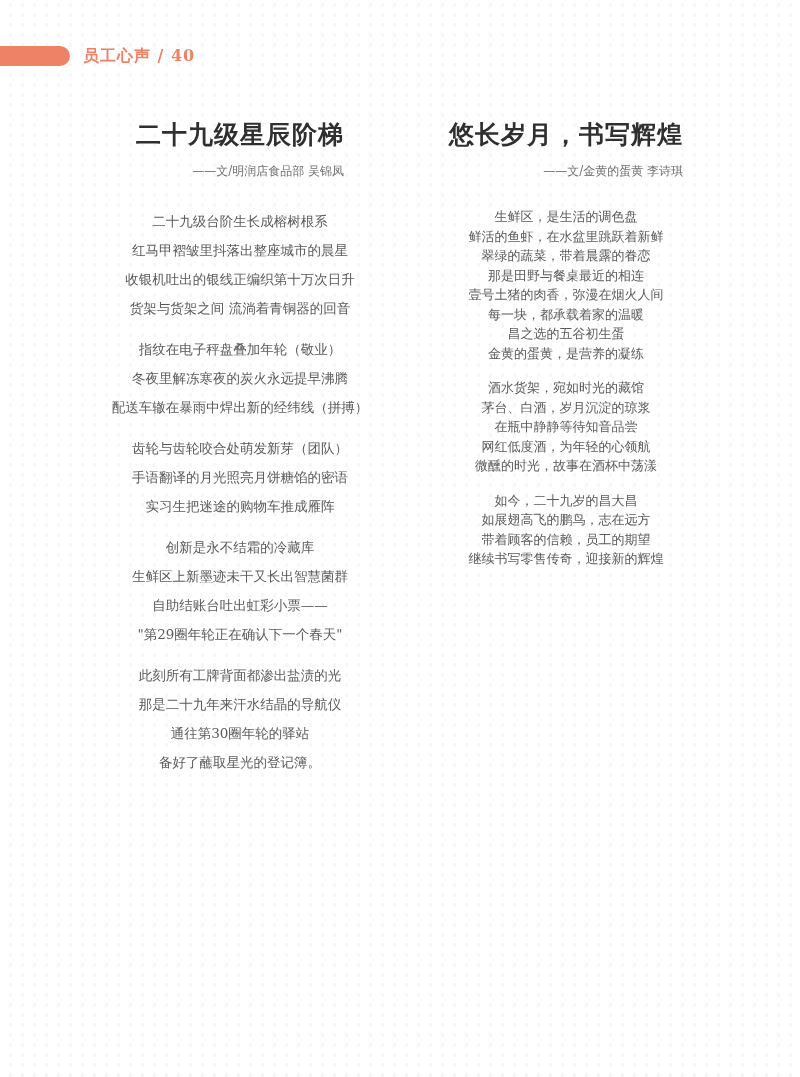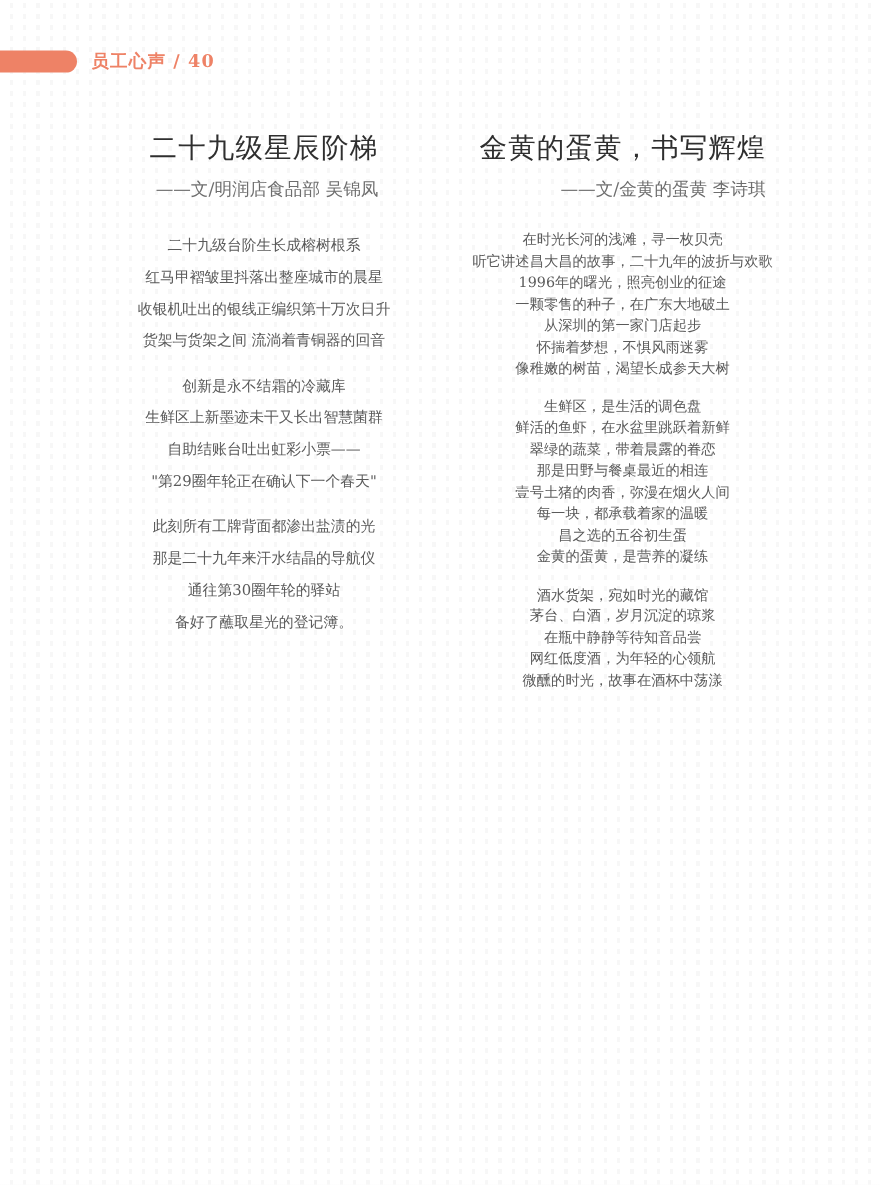--- a/index.html
+++ b/index.html
@@ -41,29 +41,29 @@
     top: 118px;
     text-align: center;
   }
   .column.left  { left: 60px;  width: 360px; }
   .column.right { left: 405px; width: 322px; }
   .title-block { display: inline-block; text-align: center; }
   .poem-title {
     margin: 0;
     font-size: 25px;
     line-height: 34px;
-    font-weight: 400;
+    font-weight: 700;
     color: #2F2F2F;
     letter-spacing: 1px;
     white-space: nowrap;
   }
   .poem-byline {
     margin: 12px 0 0 0;
     text-align: right;
-    font-size: 16px;
+    font-size: 12px;
     line-height: 15px;
     color: #6E6E6E;
     white-space: nowrap;
   }
   .stanzas { margin-top: 28px; }
   .stanza {
     margin: 12px;
     color: #5A5A5A;
     white-space: nowrap;
   }
@@ -81,28 +81,30 @@
   <div class="header-label">员工心声 / 40</div>
 </header>
 
 <section class="column left">
   <div class="title-block">
     <h2 class="poem-title">二十九级星辰阶梯</h2>
     <p class="poem-byline">——文/明润店食品部 吴锦凤</p>
   </div>
   <div class="stanzas">
       <p class="stanza">二十九级台阶生长成榕树根系<br>红马甲褶皱里抖落出整座城市的晨星<br>收银机吐出的银线正编织第十万次日升<br>货架与货架之间 流淌着青铜器的回音</p>
+      <p class="stanza">指纹在电子秤盘叠加年轮（敬业）<br>冬夜里解冻寒夜的炭火永远提早沸腾<br>配送车辙在暴雨中焊出新的经纬线（拼搏）</p>
+      <p class="stanza">齿轮与齿轮咬合处萌发新芽（团队）<br>手语翻译的月光照亮月饼糖馅的密语<br>实习生把迷途的购物车推成雁阵</p>
       <p class="stanza">创新是永不结霜的冷藏库<br>生鲜区上新墨迹未干又长出智慧菌群<br>自助结账台吐出虹彩小票——<br>"第29圈年轮正在确认下一个春天"</p>
       <p class="stanza">此刻所有工牌背面都渗出盐渍的光<br>那是二十九年来汗水结晶的导航仪<br>通往第30圈年轮的驿站<br>备好了蘸取星光的登记簿。</p>
     </div>
 </section>
 
 <section class="column right">
   <div class="title-block">
-    <h2 class="poem-title">金黄的蛋黄，书写辉煌</h2>
+    <h2 class="poem-title">悠长岁月，书写辉煌</h2>
     <p class="poem-byline">——文/金黄的蛋黄 李诗琪</p>
   </div>
   <div class="stanzas">
-      <p class="stanza">在时光长河的浅滩，寻一枚贝壳<br>听它讲述昌大昌的故事，二十九年的波折与欢歌<br>1996年的曙光，照亮创业的征途<br>一颗零售的种子，在广东大地破土<br>从深圳的第一家门店起步<br>怀揣着梦想，不惧风雨迷雾<br>像稚嫩的树苗，渴望长成参天大树</p>
       <p class="stanza">生鲜区，是生活的调色盘<br>鲜活的鱼虾，在水盆里跳跃着新鲜<br>翠绿的蔬菜，带着晨露的眷恋<br>那是田野与餐桌最近的相连<br>壹号土猪的肉香，弥漫在烟火人间<br>每一块，都承载着家的温暖<br>昌之选的五谷初生蛋<br>金黄的蛋黄，是营养的凝练</p>
       <p class="stanza">酒水货架，宛如时光的藏馆<br>茅台、白酒，岁月沉淀的琼浆<br>在瓶中静静等待知音品尝<br>网红低度酒，为年轻的心领航<br>微醺的时光，故事在酒杯中荡漾</p>
+      <p class="stanza">如今，二十九岁的昌大昌<br>如展翅高飞的鹏鸟，志在远方<br>带着顾客的信赖，员工的期望<br>继续书写零售传奇，迎接新的辉煌</p>
     </div>
 </section>
 
 </body></html>

